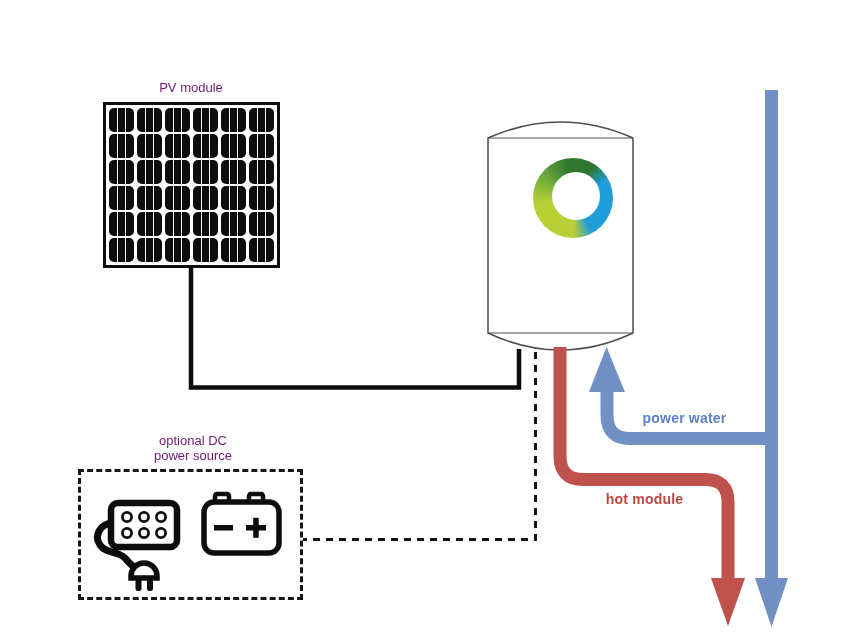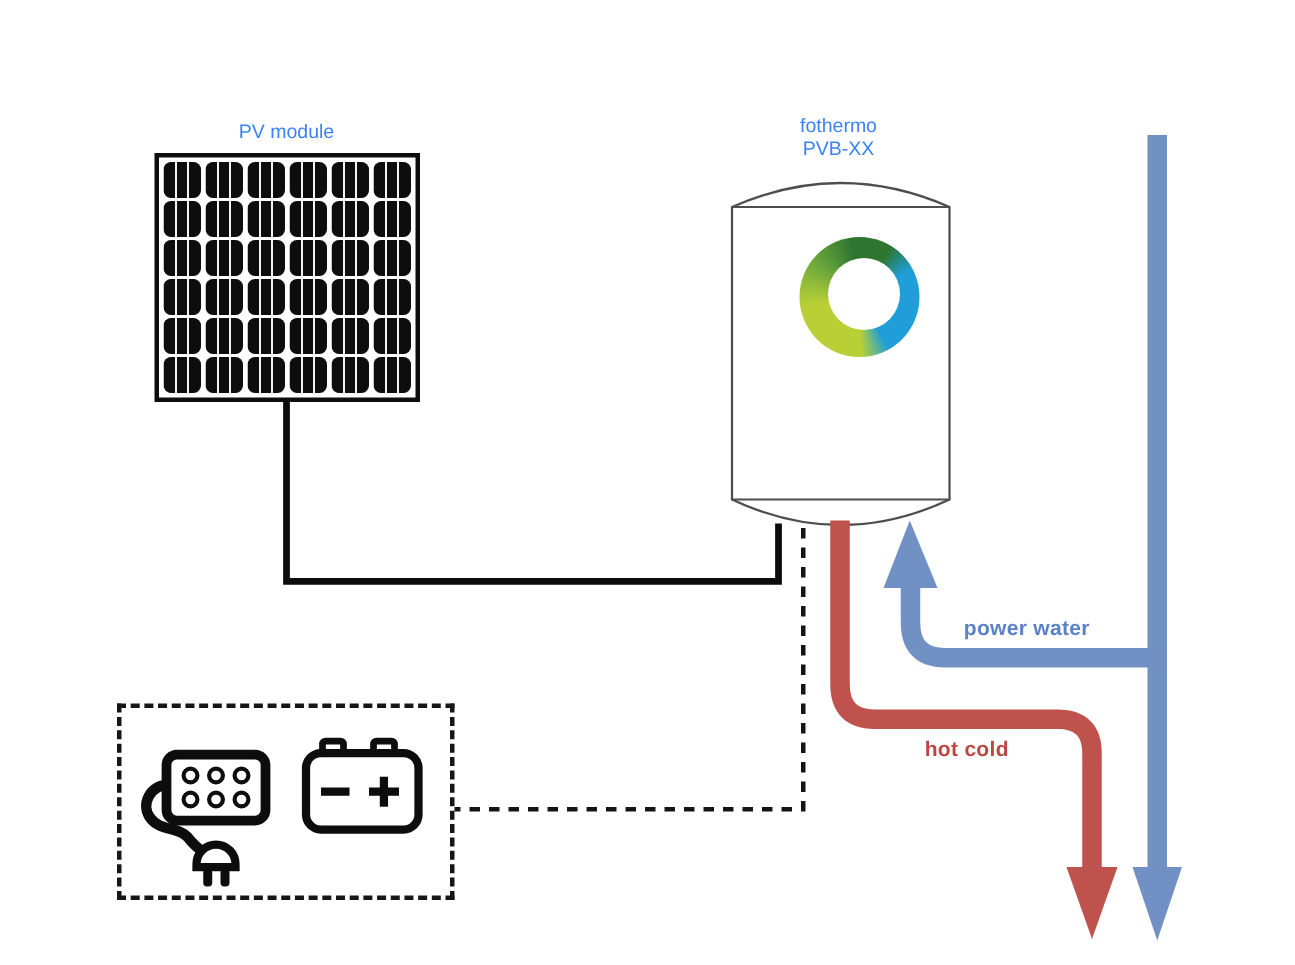--- a/index.html
+++ b/index.html
@@ -1,21 +1,21 @@
 <!DOCTYPE html>
 <html style="--cold-pipe: #7191c4; --cold-label: #5b82c6; --hot-pipe: #bf524d; --hot-label: #bc4642; --logo-dark: #2e7530; --logo-green: #6ca83c; --logo-lime: #b8cf36; --logo-blue: #1f9ed9;"><head>
 <meta charset="utf-8">
 <style>
   html,body{margin:0;padding:0;background:#fff;}
   #canvas{
     position:relative;width:863px;height:643px;background:#ffffff;
     font-family:"Liberation Sans",sans-serif;overflow:hidden;
   }
   .abs{position:absolute;}
-  .label{color:#3b82f6;font-size:13px;line-height:14.5px;text-align:center;}
+  .label{color:#701a75;font-size:13px;line-height:14.5px;text-align:center;}
   
   #pv-frame{
     left:103px;top:102px;width:177px;height:166px;
     background:#fff;border:3px solid #0d0d0d;box-sizing:border-box;padding:3px;
   }
   #pv-grid{
     display:grid;width:100%;height:100%;
     grid-template-columns:repeat(6,1fr);grid-template-rows:repeat(6,1fr);
     gap:2.5px;
   }
@@ -117,27 +117,27 @@
 
     <path class="pipe-hot" stroke-width="13" d="M560,347 L560,456 Q560,479.5 583,479.5 L705,479.5 Q728,479.5 728,502 L728,580"></path>
     <polygon class="fill-hot" points="711,578 745,578 728,626"></polygon>
 
     <path class="pipe-cold" stroke-width="13" d="M771.5,90 L771.5,580"></path>
     <path class="pipe-cold" stroke-width="13" d="M777,438.5 L630,438.5 Q607,438.5 607,415 L607,392"></path>
     <polygon class="fill-cold" points="589,392 625,392 606.5,347"></polygon>
     <polygon class="fill-cold" points="755,578 788,578 771.5,627"></polygon>
   </svg>
 
-  <div class="abs label" style="left:489px;top:77px;width:140px;">
-    <div>fothermo</div>
-    <div>PVB-XX</div>
-  </div>
   <div class="abs" id="logo-outer"></div>
   <div class="abs" id="logo-inner"></div>
 
+  <div class="abs label" style="left:117px;top:434px;width:152px;">
+    <div>optional DC</div>
+    <div>power source</div>
+  </div>
   <div class="abs" id="dc-box"></div>
 
   <svg class="abs" style="left:92px;top:496px;" width="92" height="100" viewBox="0 0 92 100">
     <path d="M22,27 C7,27 2,41 8,49 C14,58 27,55 33,62 C37,67 40,70 44,72" fill="none" stroke="#0d0d0d" stroke-width="7" stroke-linecap="round"></path>
     <rect x="19" y="7" width="66" height="44" rx="7" fill="#ffffff" stroke="#0d0d0d" stroke-width="6.5"></rect>
     <circle cx="35" cy="21" r="4.6" fill="#fff" stroke="#0d0d0d" stroke-width="2.8"></circle>
     <circle cx="52" cy="21" r="4.6" fill="#fff" stroke="#0d0d0d" stroke-width="2.8"></circle>
     <circle cx="69" cy="21" r="4.6" fill="#fff" stroke="#0d0d0d" stroke-width="2.8"></circle>
     <circle cx="35" cy="37" r="4.6" fill="#fff" stroke="#0d0d0d" stroke-width="2.8"></circle>
     <circle cx="52" cy="37" r="4.6" fill="#fff" stroke="#0d0d0d" stroke-width="2.8"></circle>
@@ -150,15 +150,15 @@
   <svg class="abs" style="left:200px;top:488px;" width="86" height="72" viewBox="0 0 86 72">
     <rect x="15" y="6" width="14" height="12" rx="2" fill="#fff" stroke="#0d0d0d" stroke-width="4.5"></rect>
     <rect x="49" y="6" width="14" height="12" rx="2" fill="#fff" stroke="#0d0d0d" stroke-width="4.5"></rect>
     <rect x="4" y="14" width="75" height="51" rx="10" fill="#ffffff" stroke="#0d0d0d" stroke-width="5.5"></rect>
     <rect x="14" y="37" width="19" height="5.5" fill="#0d0d0d"></rect>
     <rect x="46" y="37" width="20" height="5.5" fill="#0d0d0d"></rect>
     <rect x="53.2" y="29.8" width="5.5" height="20" fill="#0d0d0d"></rect>
   </svg>
 
   <div class="abs pipe-label" id="cold-label">power water</div>
-  <div class="abs pipe-label" id="hot-label">hot cold</div>
+  <div class="abs pipe-label" id="hot-label">hot module</div>
 
 </div>
 
 </body></html>

